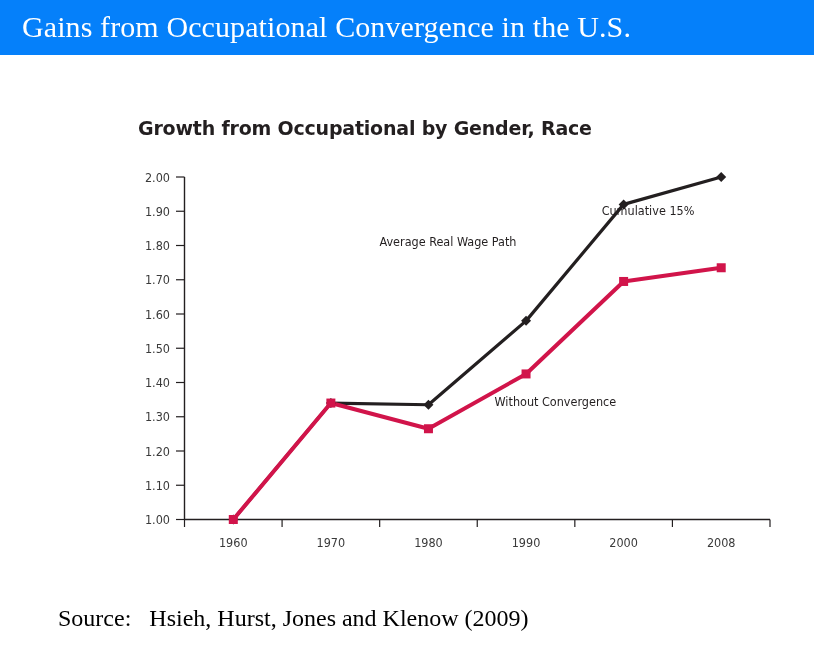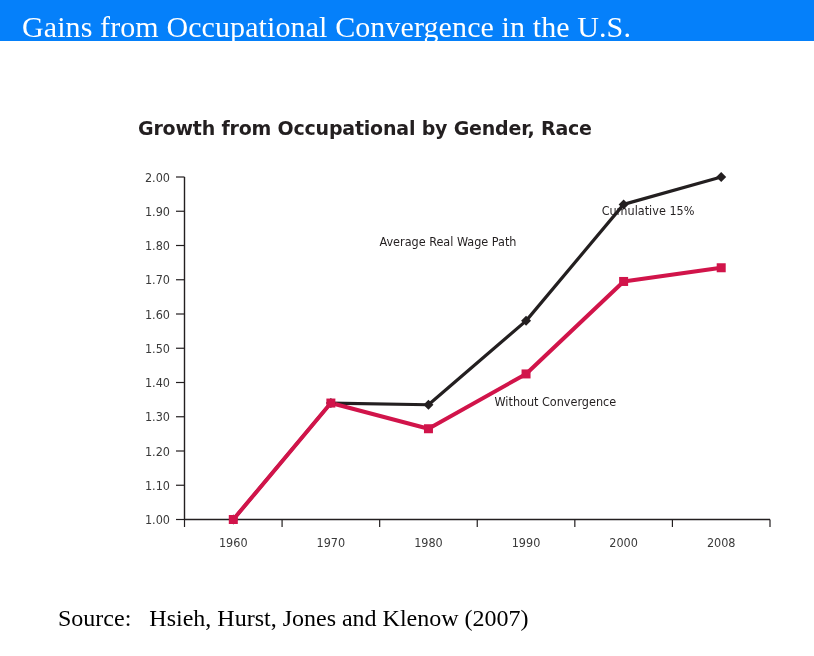--- a/index.html
+++ b/index.html
@@ -4,21 +4,21 @@
 <style>
   html,body{margin:0;padding:0;}
   body{
     width:814px;height:656px;background:#ffffff;
     font-family:"Liberation Sans",sans-serif;overflow:hidden;position:relative;
   }
   #slide{position:absolute;left:0;top:0;width:814px;height:656px;background:#fff;}
 
   
   #title-banner{
-    position:absolute;left:0;top:0;width:814px;height:41px;
+    position:absolute;left:0;top:0;width:814px;height:55px;
     background:#0580fa;
   }
   #title-text{
     position:absolute;left:22px;top:7px;
     font-family:"Liberation Serif",serif;
     font-size:30px;line-height:40px;color:#ffffff;white-space:nowrap;
     letter-spacing:0.1px;
   }
 
   
@@ -129,15 +129,15 @@
 
       <g id="annot-group">
           <text x="447.97499999999997" y="190.5" class="annot" text-anchor="middle">Average Real Wage Path</text>
           <text x="648.0208333333333" y="159.675" class="annot" text-anchor="middle">Cumulative 15%</text>
           <text x="555.3166666666666" y="351.47499999999997" class="annot" text-anchor="middle">Without Convergence</text>
         </g>
 
     </svg>
   </div>
 
-  <div id="source-line">Source:   Hsieh, Hurst, Jones and Klenow (2007)</div>
+  <div id="source-line">Source:   Hsieh, Hurst, Jones and Klenow (2009)</div>
 
 </div>
 
 </body></html>

